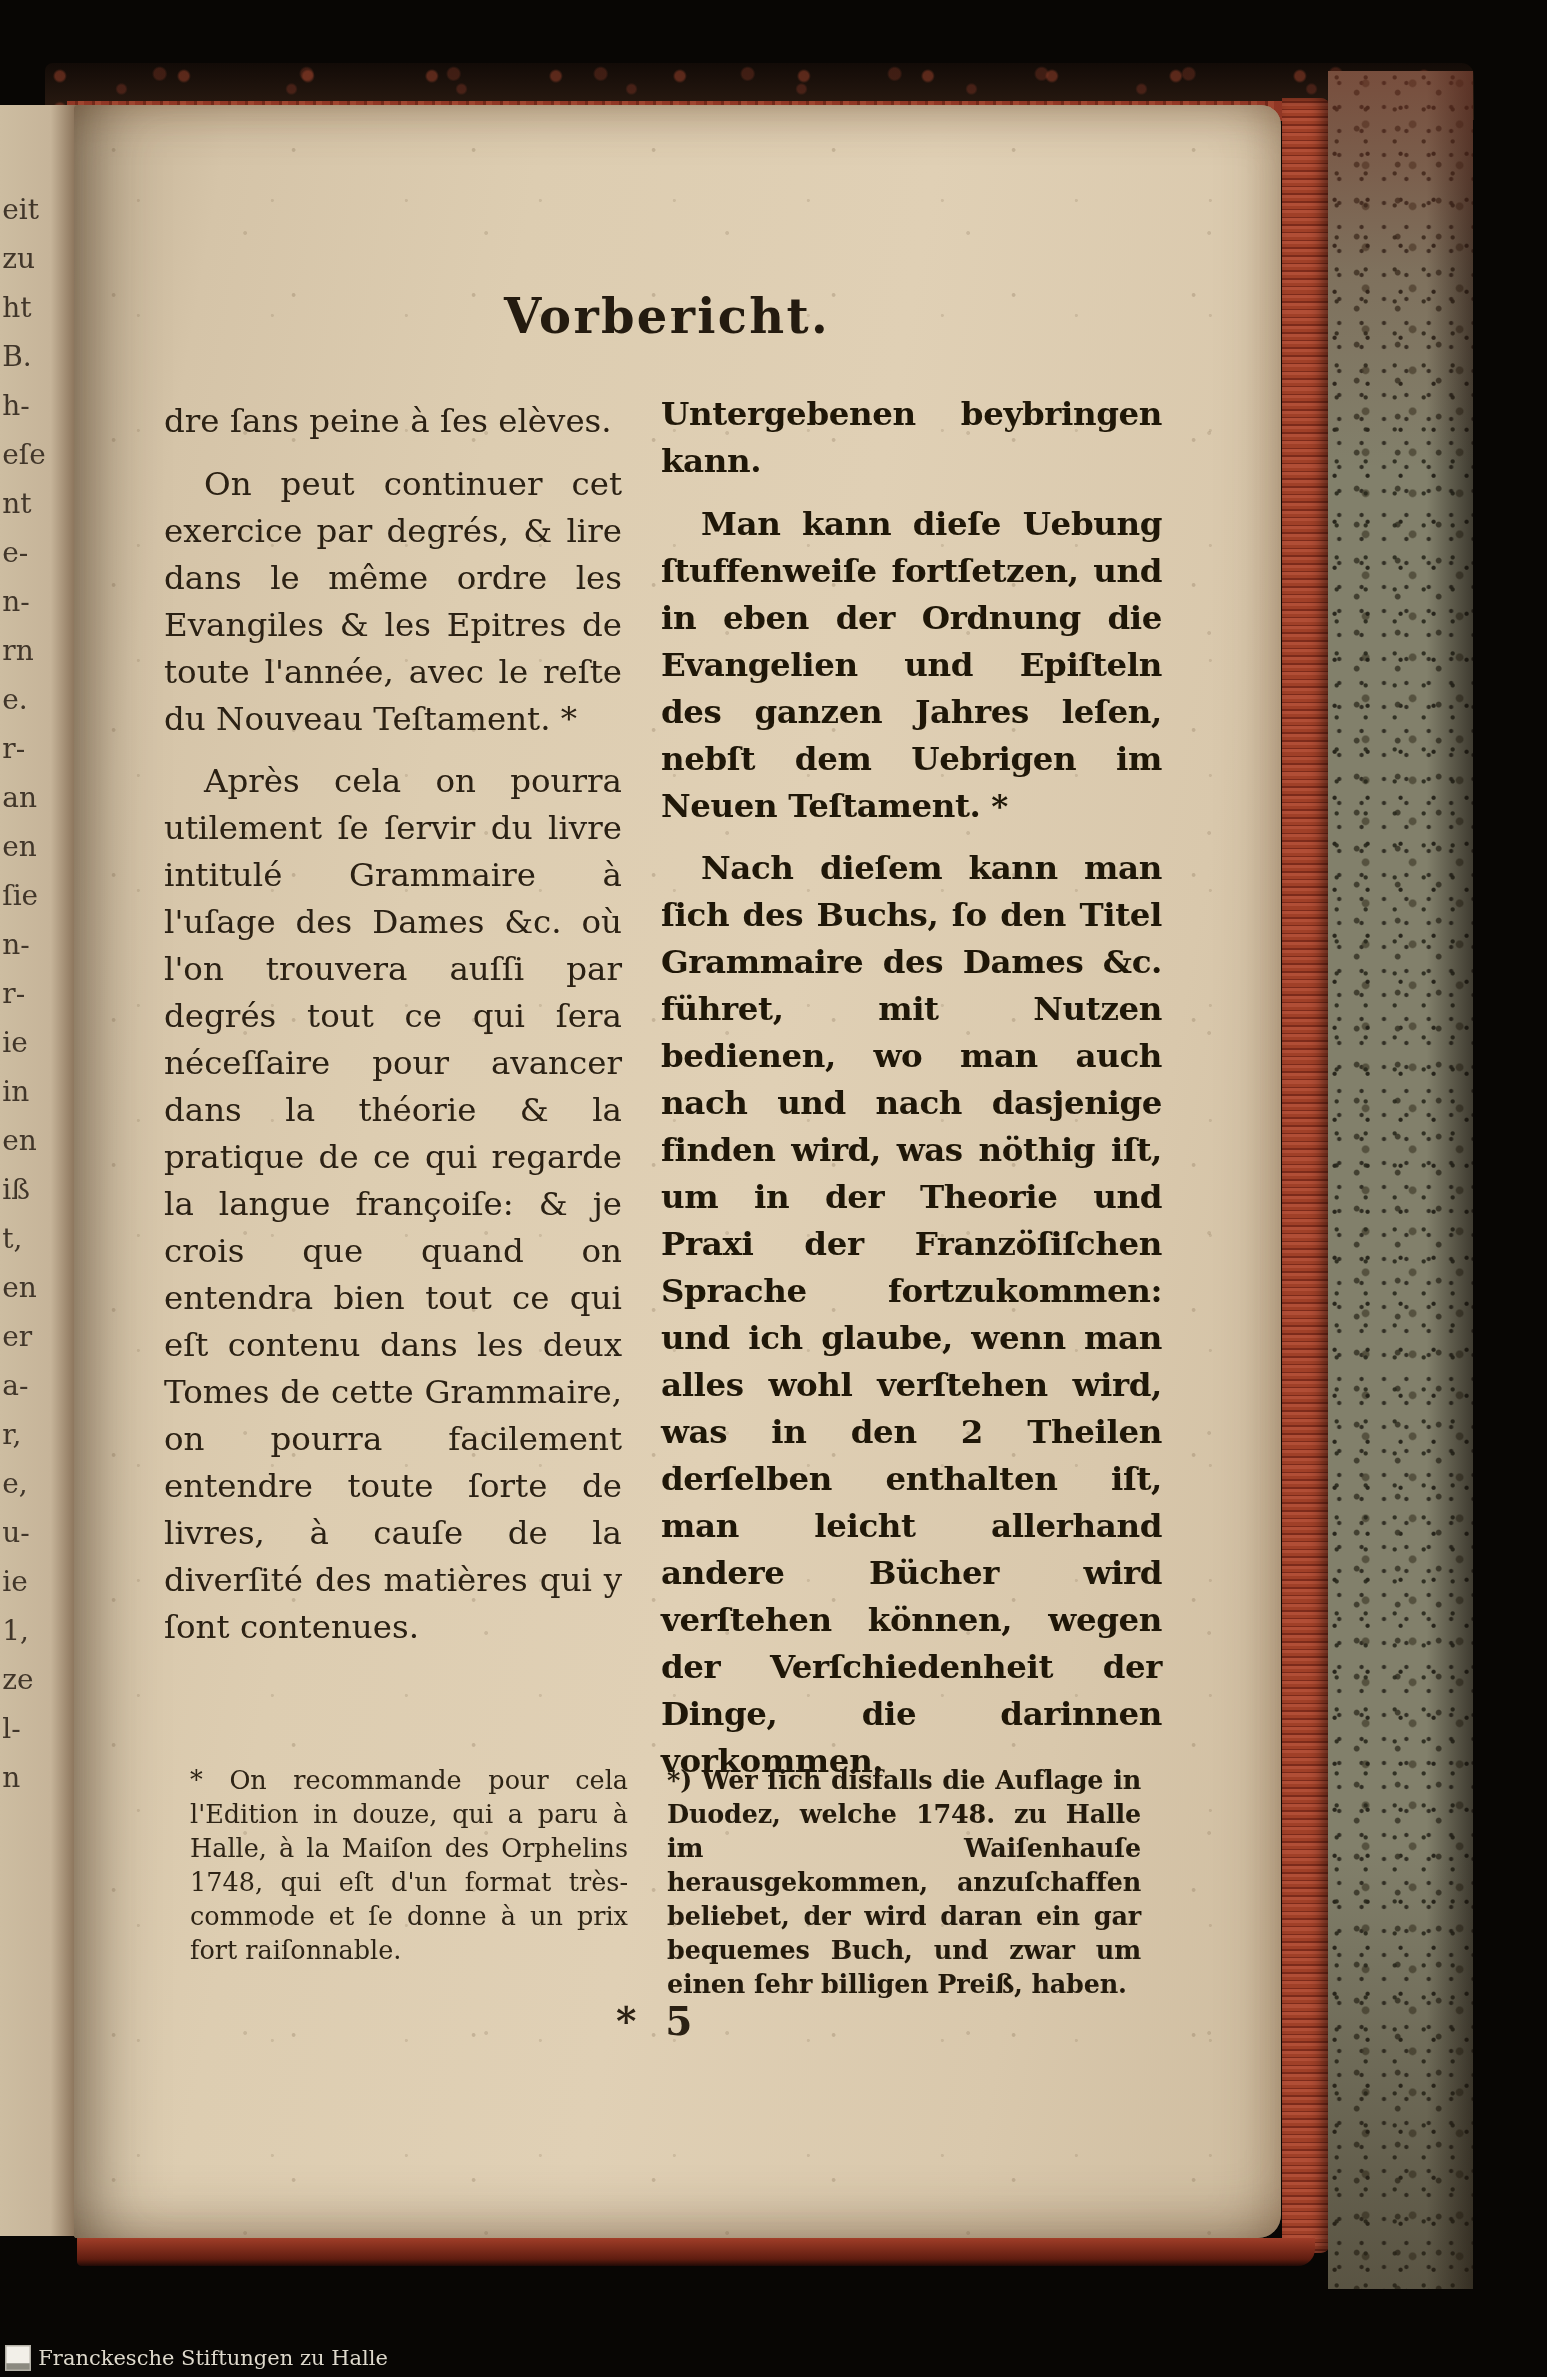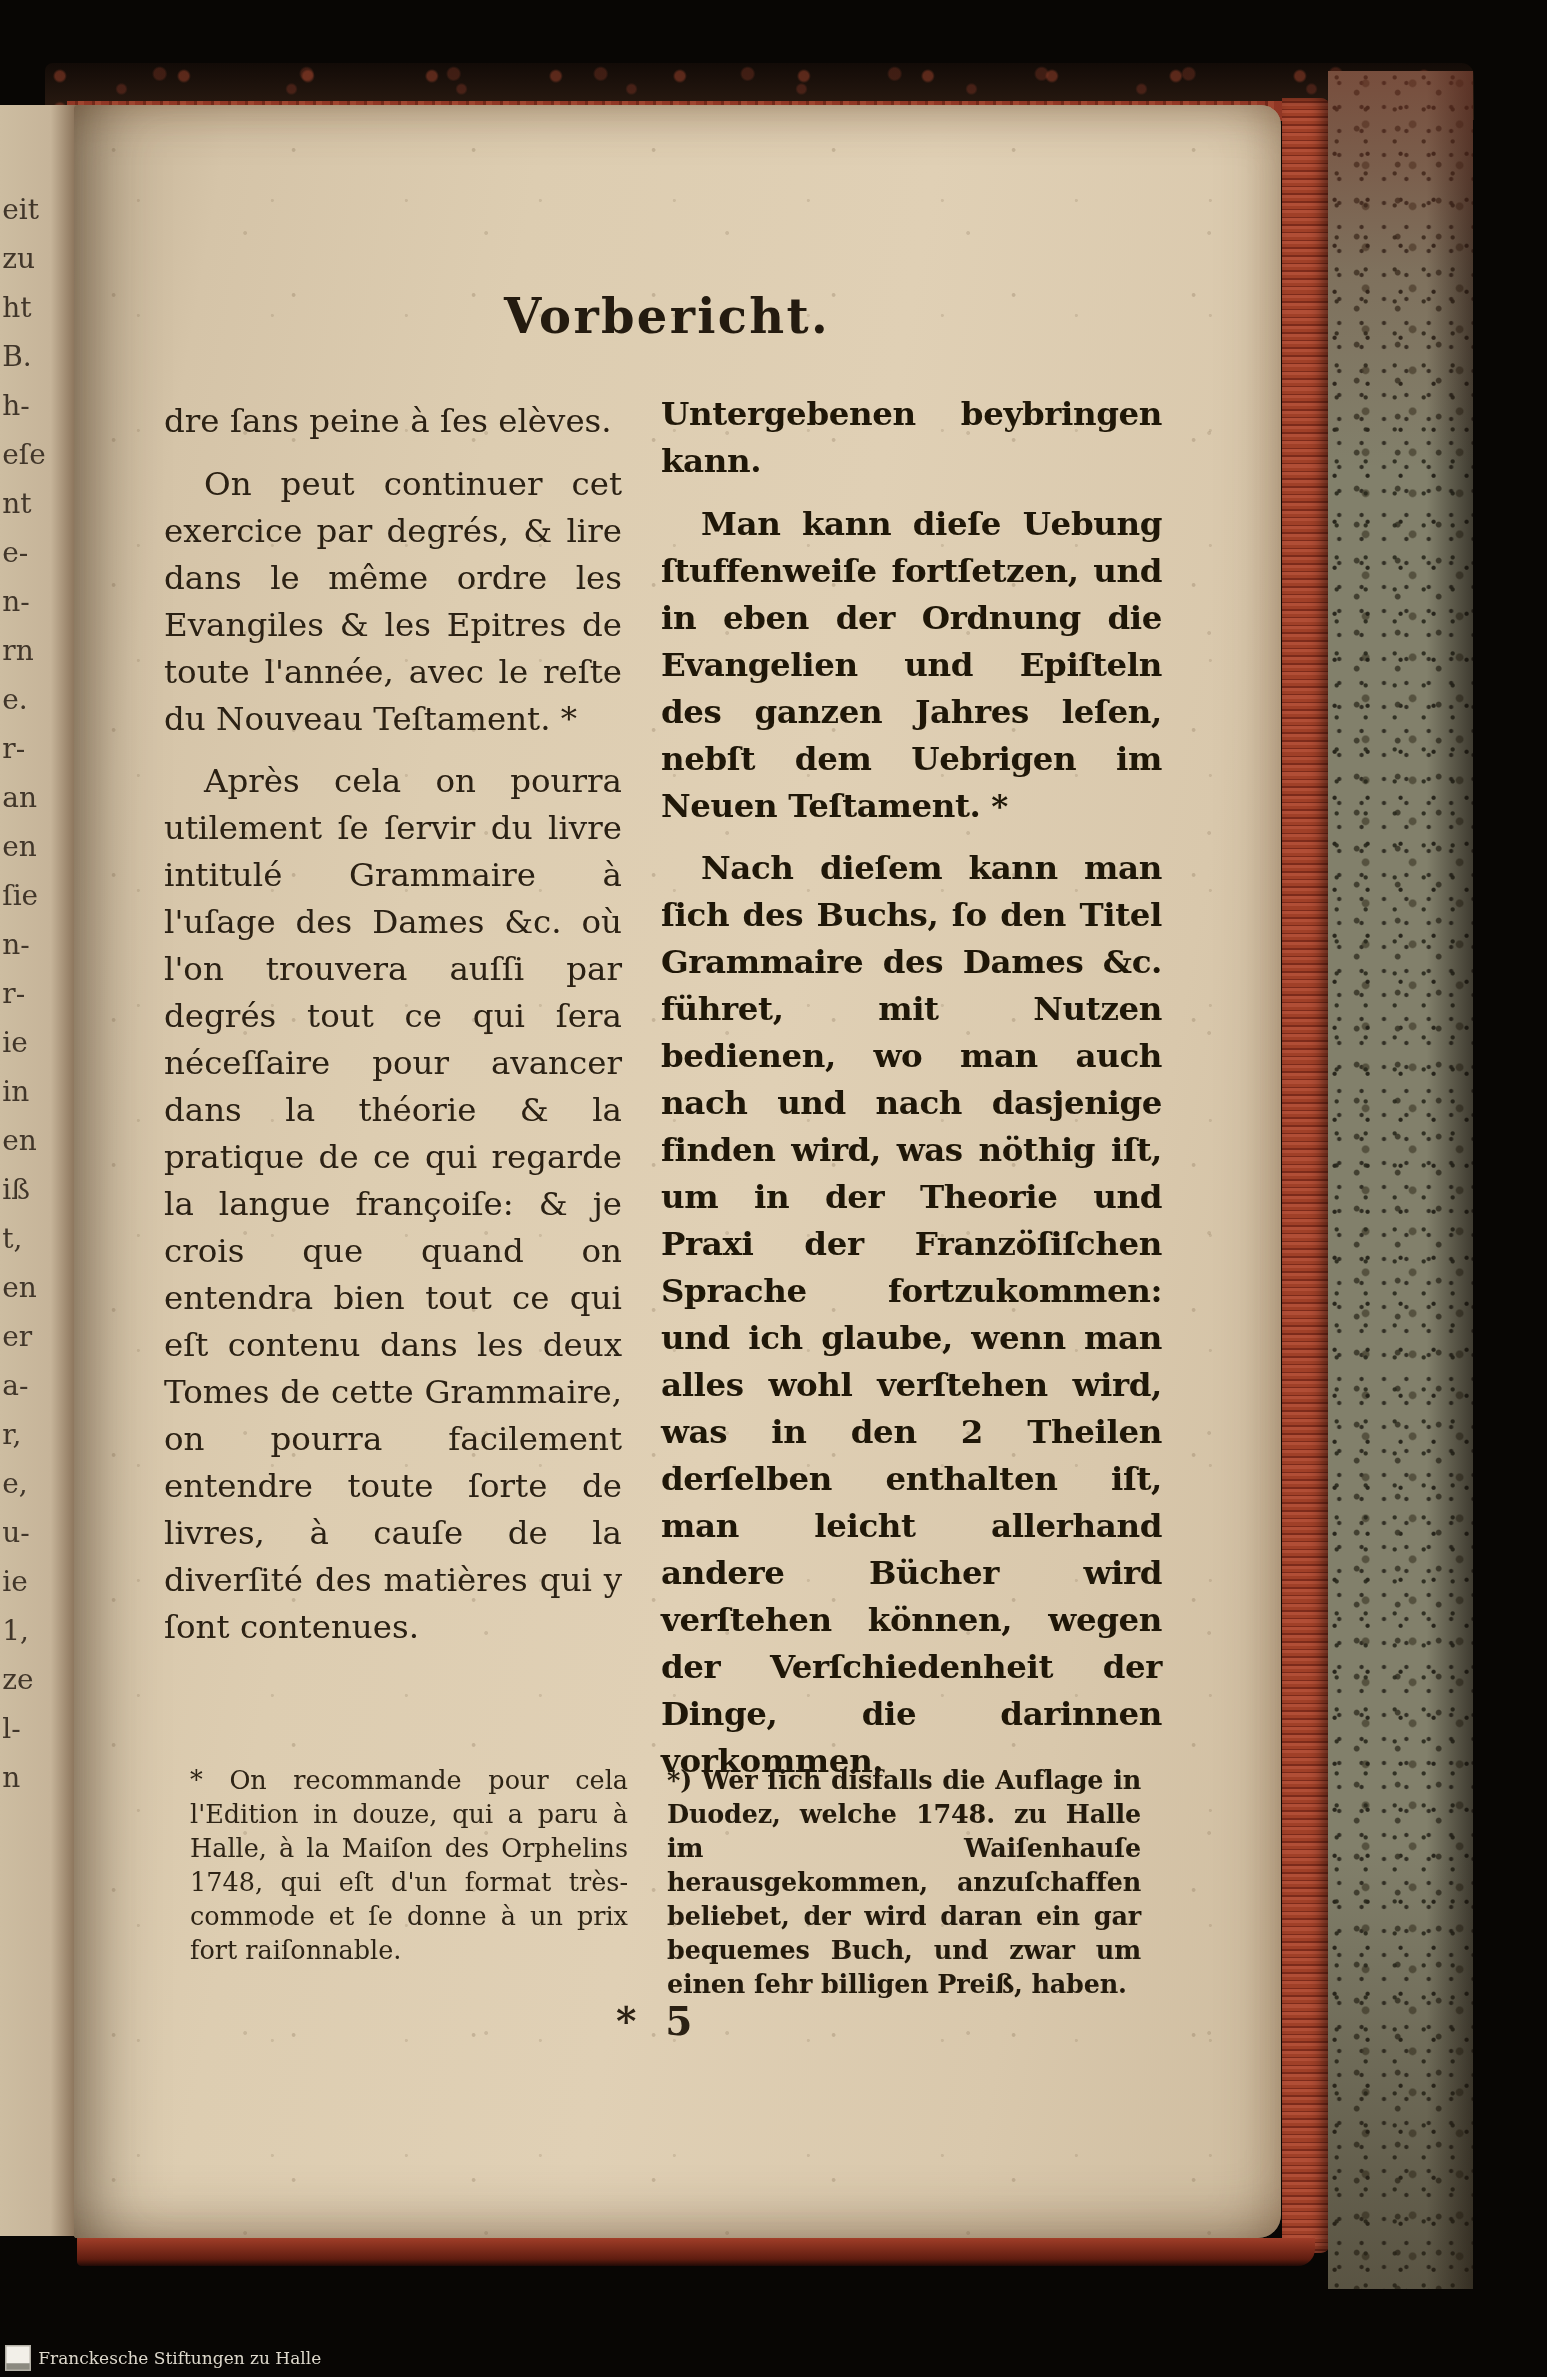--- a/index.html
+++ b/index.html
@@ -130,21 +130,21 @@
 
   
   .watermark {
     position:absolute; left:4.6px; bottom:6.2px;
     display:flex; align-items:center; gap:7.7px;
   }
   .wm-logo {
     width:26px; height:26px; background:#f2efe8;
     box-shadow:inset 0 0 0 1.5px #b3b0a6, inset 0 -7.7px 0 #8c8a80;
   }
-  .wm-text { font-size:17px; color:#ded9cc; }
+  .wm-text { font-size:21px; color:#ded9cc; }
 </style>
 </head>
 <body>
 
 <div class="stage">
 
   <div class="top-edge"></div>
   <div class="top-red-edge"></div>
 
   <div class="facing-page">

